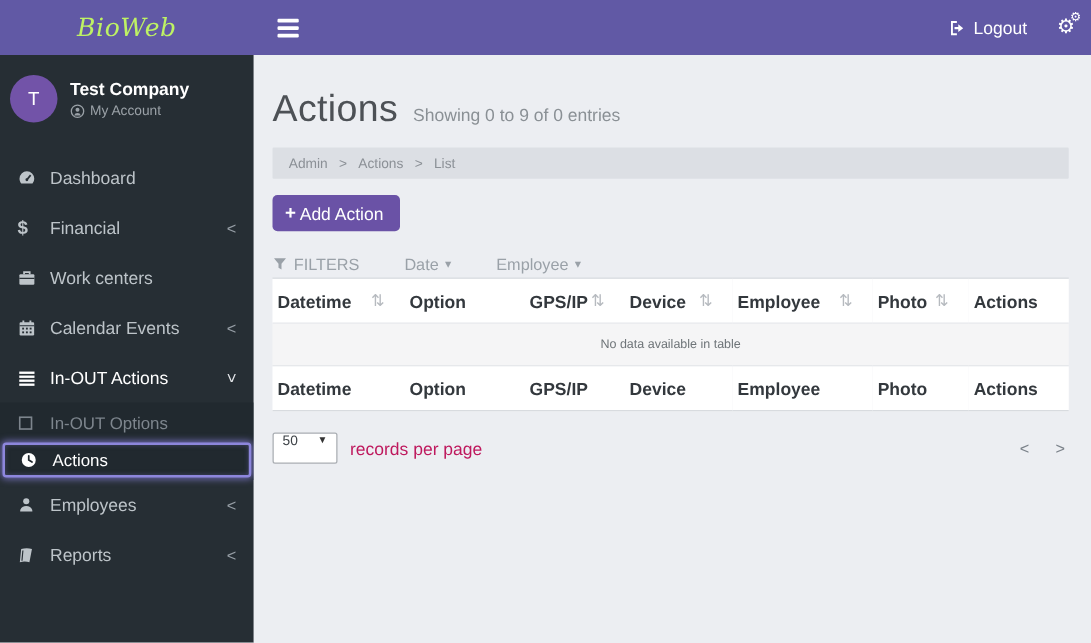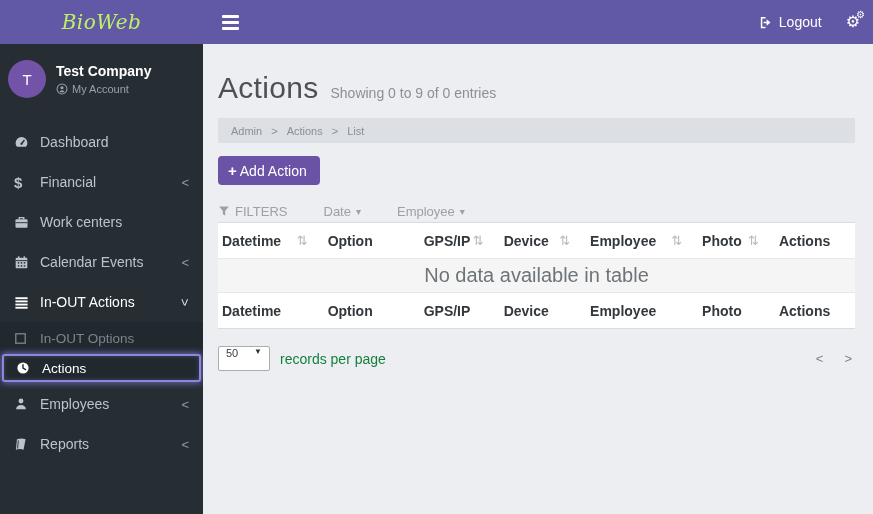--- a/index.html
+++ b/index.html
@@ -51,26 +51,26 @@
   .fdrop { margin-left: 36px; cursor: pointer; display: flex; align-items: center; gap: 5px; }
   .fdrop::after { content: "▾"; font-size: 10px; color: #9aa1a8; }
 
   .table-wrap { }
   table { width: 100%; border-collapse: collapse; font-size: 14px; table-layout: fixed; }
   thead th, tfoot th { background: #fff; text-align: left; font-weight: bold; color: #33383d; height: 36px; padding: 0 6px 0 4px; }
   thead th { border-top: 1px solid #d8dbdf; border-bottom: 1px solid #e6e8eb; cursor: pointer; }
   tfoot th { border-top: 1px solid #e6e8eb; border-bottom: 1px solid #d8dbdf; cursor: default; }
   .thc { display: flex; align-items: center; }
   .sort { margin-left: auto; margin-right: 10px; color: #b6babf; font-size: 13px; font-weight: normal; cursor: pointer; }
-  .empty-row td { background: #f5f5f6; text-align: center; color: #6e7478; height: 34px; font-size: 20px; }
+  .empty-row td { background: #f5f5f6; text-align: center; color: #6e7478; height: 34px; font-size: 10px; }
 
   .controls { margin-top: 17px; display: flex; align-items: center; }
   .fakeselect { width: 52px; height: 25px; background: #fff; border: 1px solid #a9adb2; border-radius: 2px; display: flex; align-items: flex-start; padding: 0 7px; font-size: 11px; color: #3c4146; cursor: pointer; }
   .fakeselect::after { content: "▼"; margin-left: auto; font-size: 8px; color: #333; }
-  .records-label { margin-left: 10px; font-size: 14px; color: #15803d; }
+  .records-label { margin-left: 10px; font-size: 14px; color: #be185d; }
   .pager { margin-left: auto; display: flex; gap: 21px; color: #7b828a; font-size: 13px; padding-right: 3px; }
   .pager span { cursor: pointer; }
 
   .icon-svg { display: block; }
 </style>
 </head>
 <body>
 
 <div class="topbar">
   <div class="brand">BioWeb</div>

